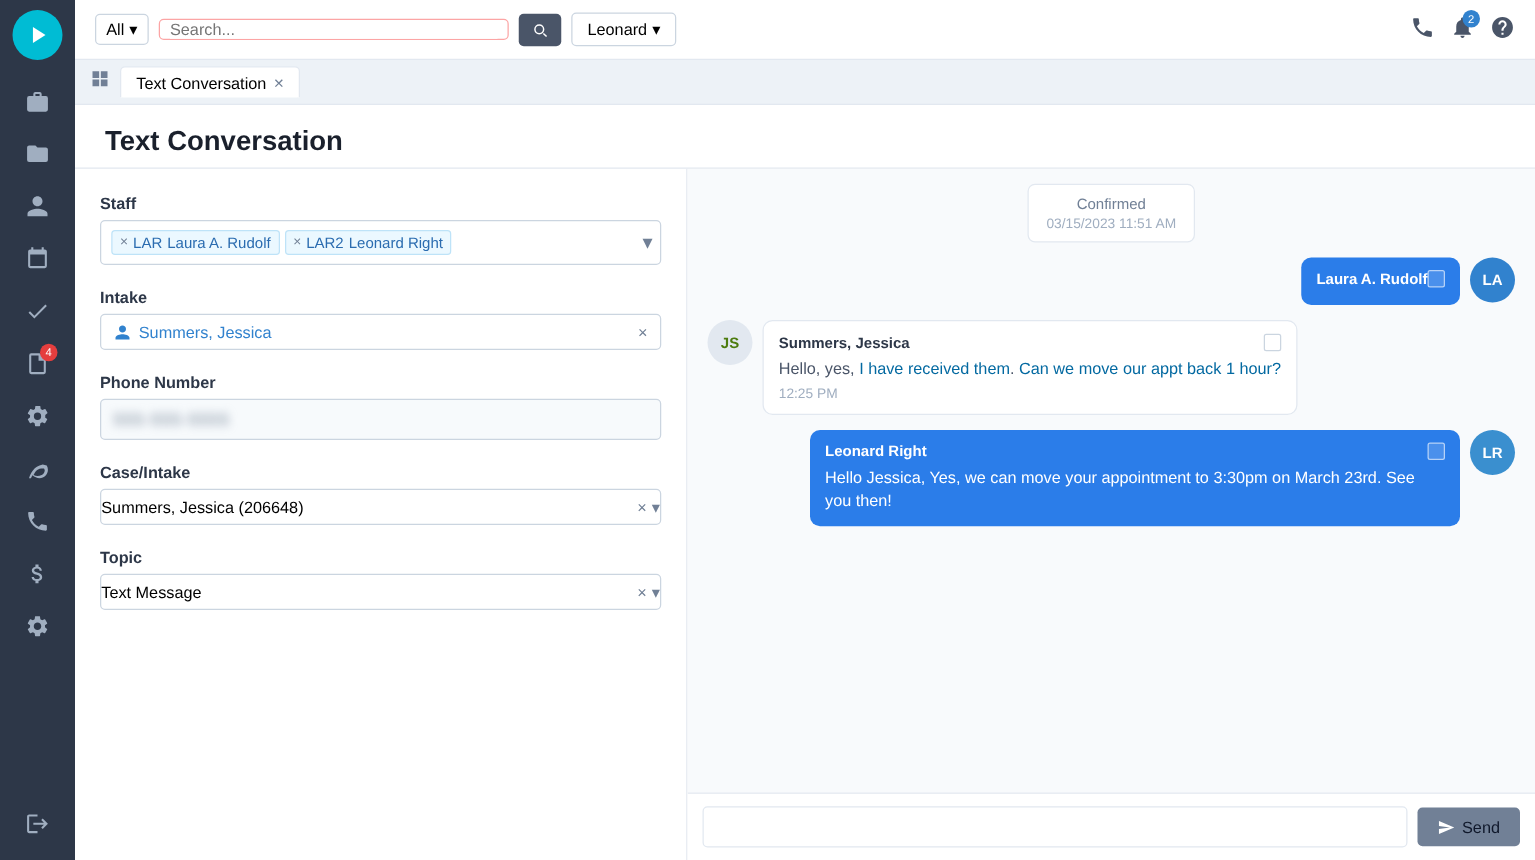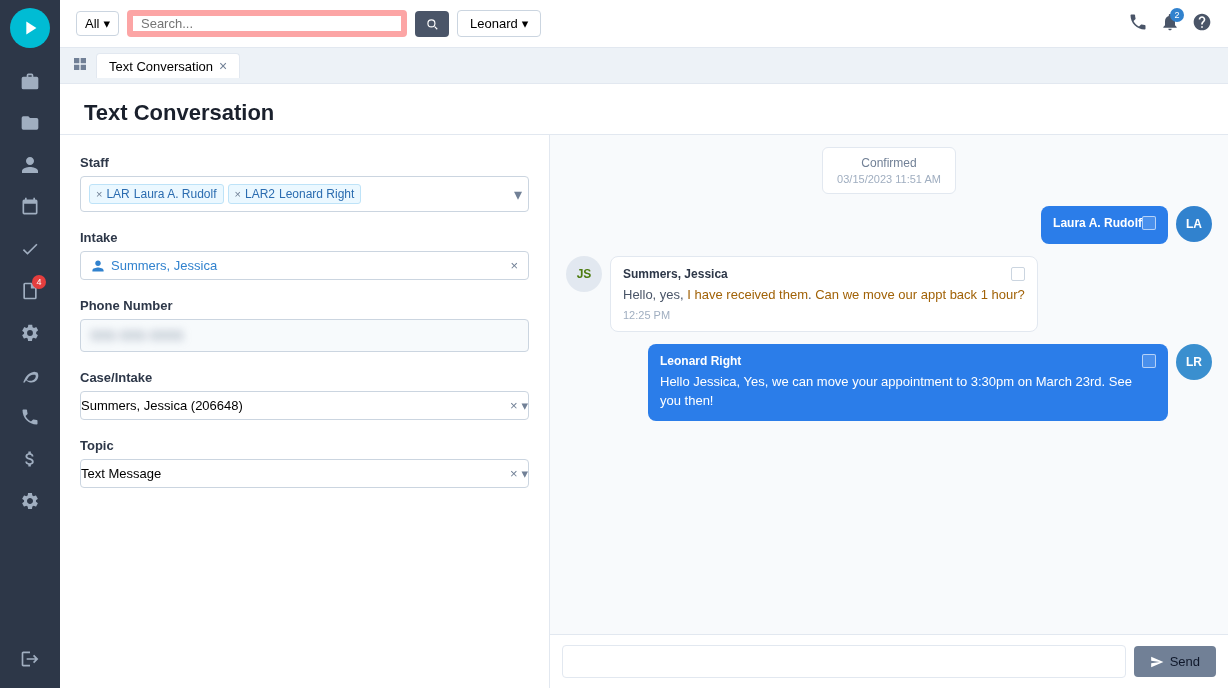--- a/index.html
+++ b/index.html
@@ -63,21 +63,21 @@
       flex-shrink: 0;
     }
     .filter-select {
       display: flex; align-items: center; gap: 4px;
       border: 1px solid #cbd5e0; border-radius: 4px;
       padding: 4px 8px; font-size: 13px; cursor: pointer;
       background: #fff;
     }
     .search-bar {
       flex: 1; max-width: 280px;
-      border: 6px solid #fca5a5; border-radius: 4px;
+      border: 1px solid #fca5a5; border-radius: 4px;
       padding: 0 8px; font-size: 13px;
       display: flex; align-items: center; gap: 6px;
     }
     .search-bar input {
       border: none; outline: none; font-size: 13px; width: 100%;
     }
     .search-icon-btn {
       background: #4a5568; color: white; border: none;
       border-radius: 4px; padding: 6px 10px; cursor: pointer;
       display: flex; align-items: center;
@@ -318,21 +318,21 @@
       margin-bottom: 4px;
       display: flex;
       align-items: center;
       justify-content: space-between;
     }
     .client-msg .msg-text {
       font-size: 13px;
       line-height: 1.5;
       color: #4a5568;
     }
-    .client-msg .msg-text span.highlight { color: #a16207; }
+    .client-msg .msg-text span.highlight { color: #0369a1; }
     .client-msg .timestamp { font-size: 11px; color: #a0aec0; margin-top: 4px; }
 
     
     .chat-input-area {
       border-top: 1px solid #e2e8f0;
       padding: 10px 12px;
       display: flex;
       align-items: center;
       gap: 8px;
       background: #fff;

